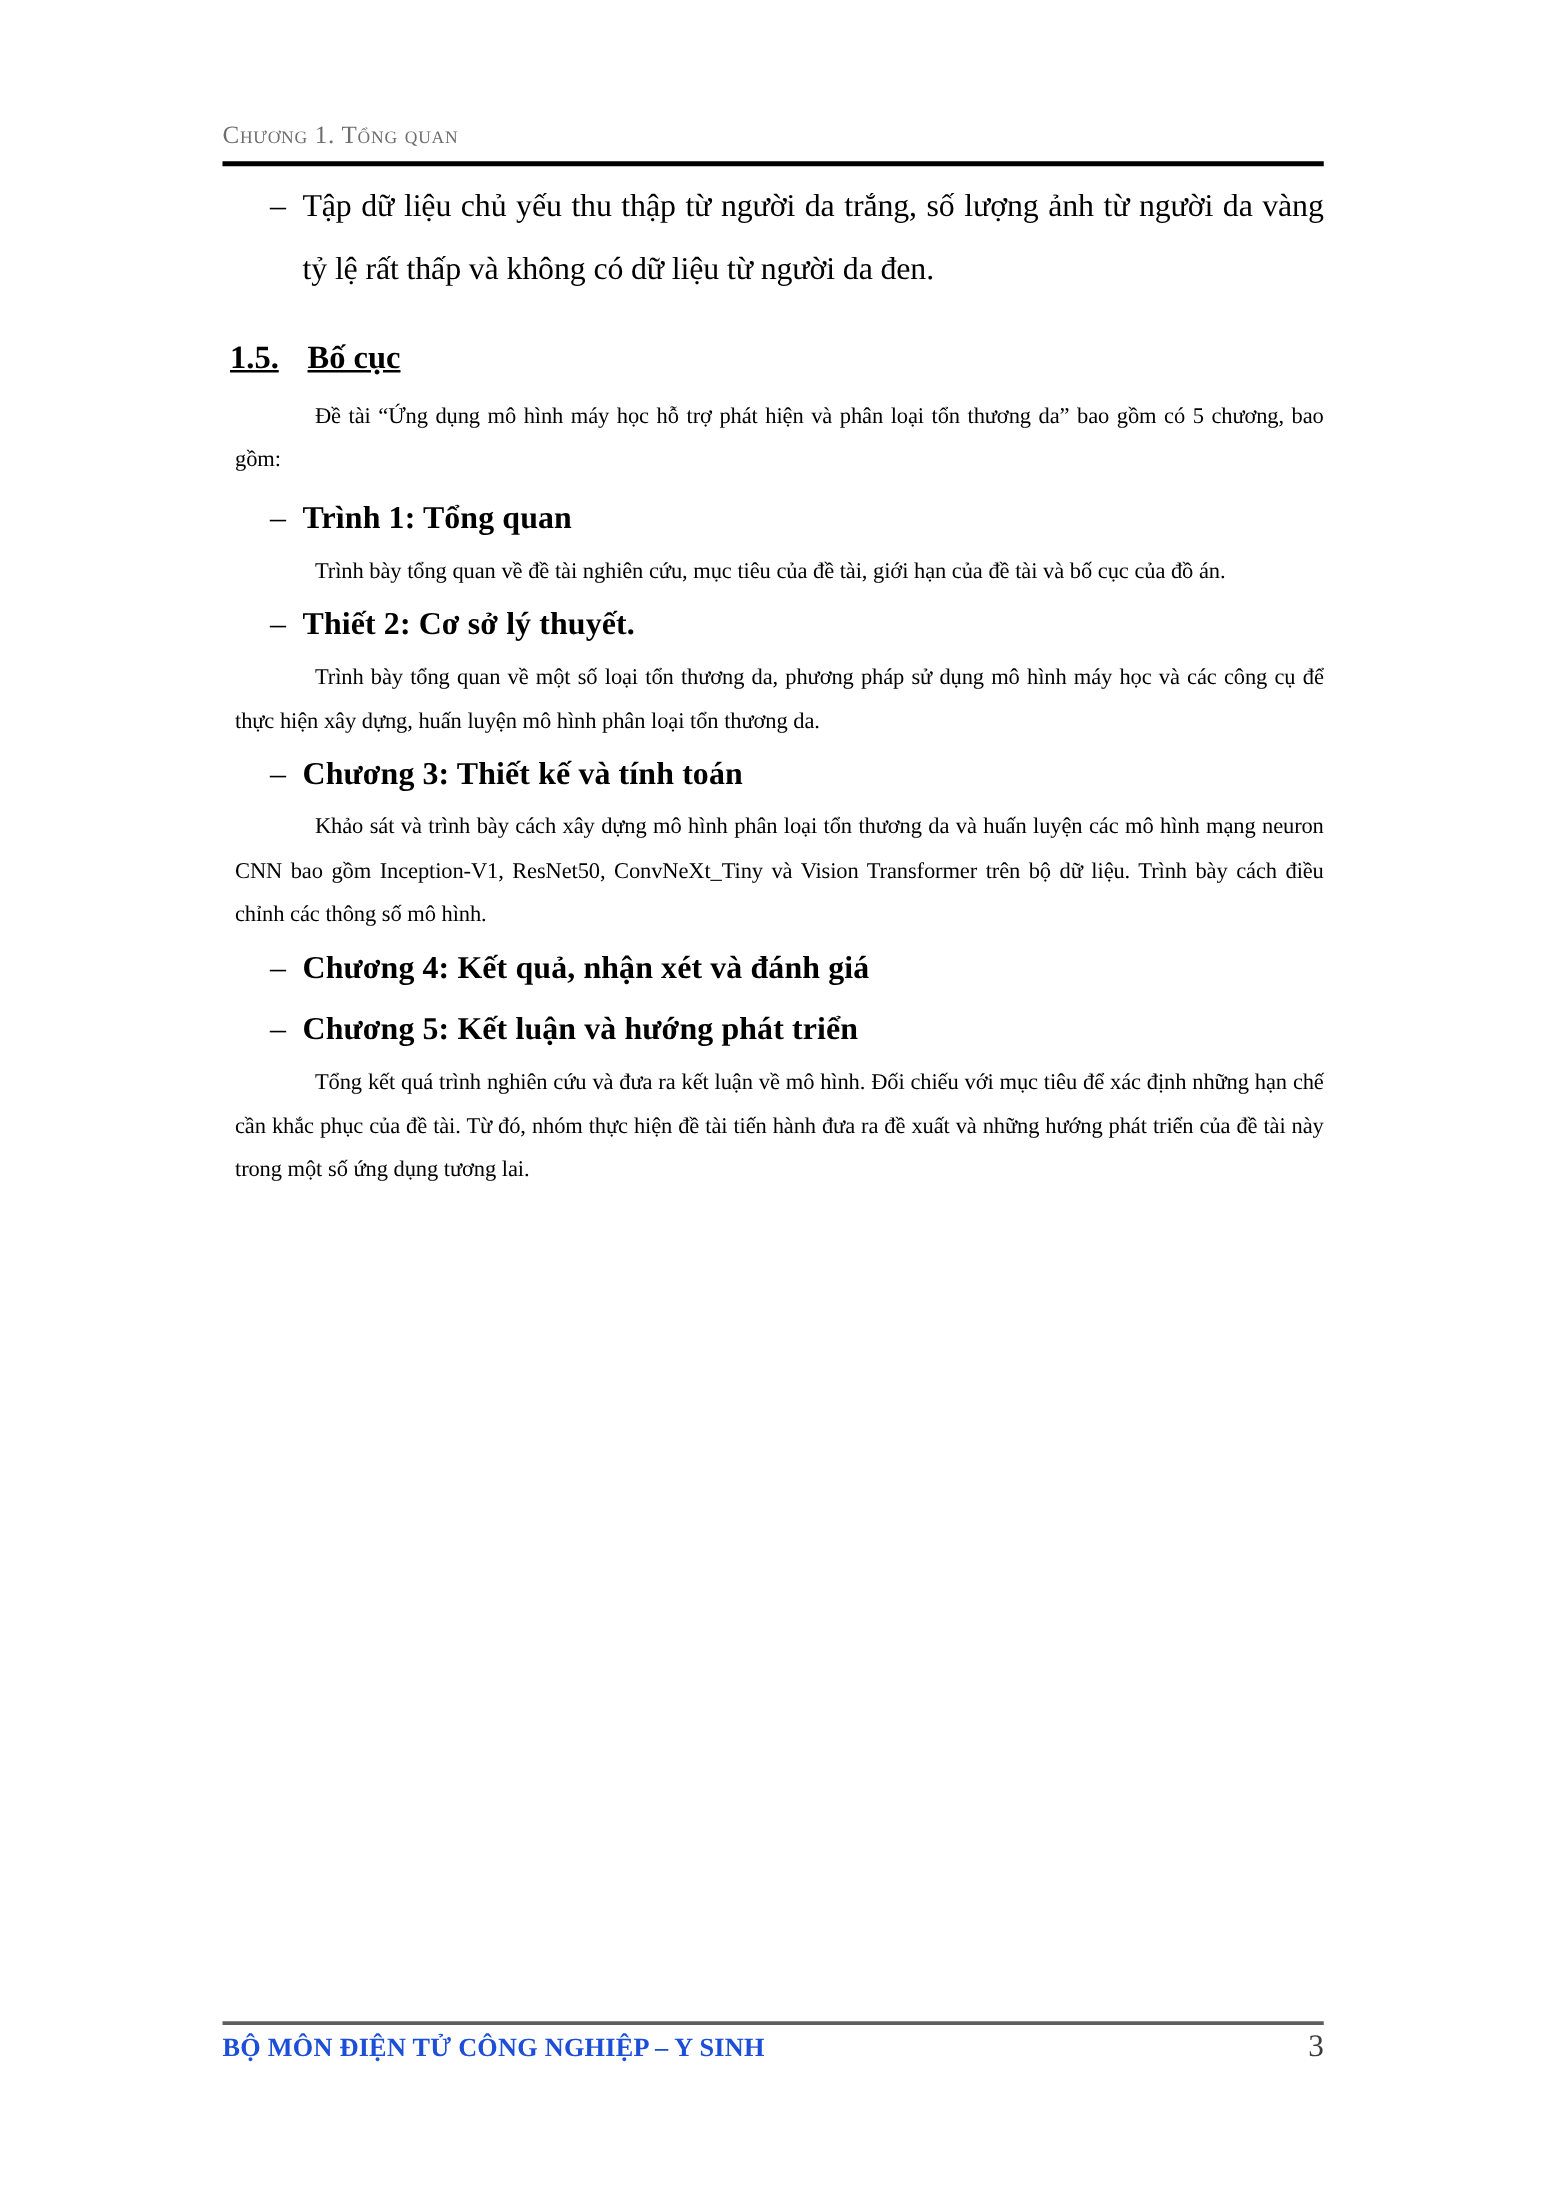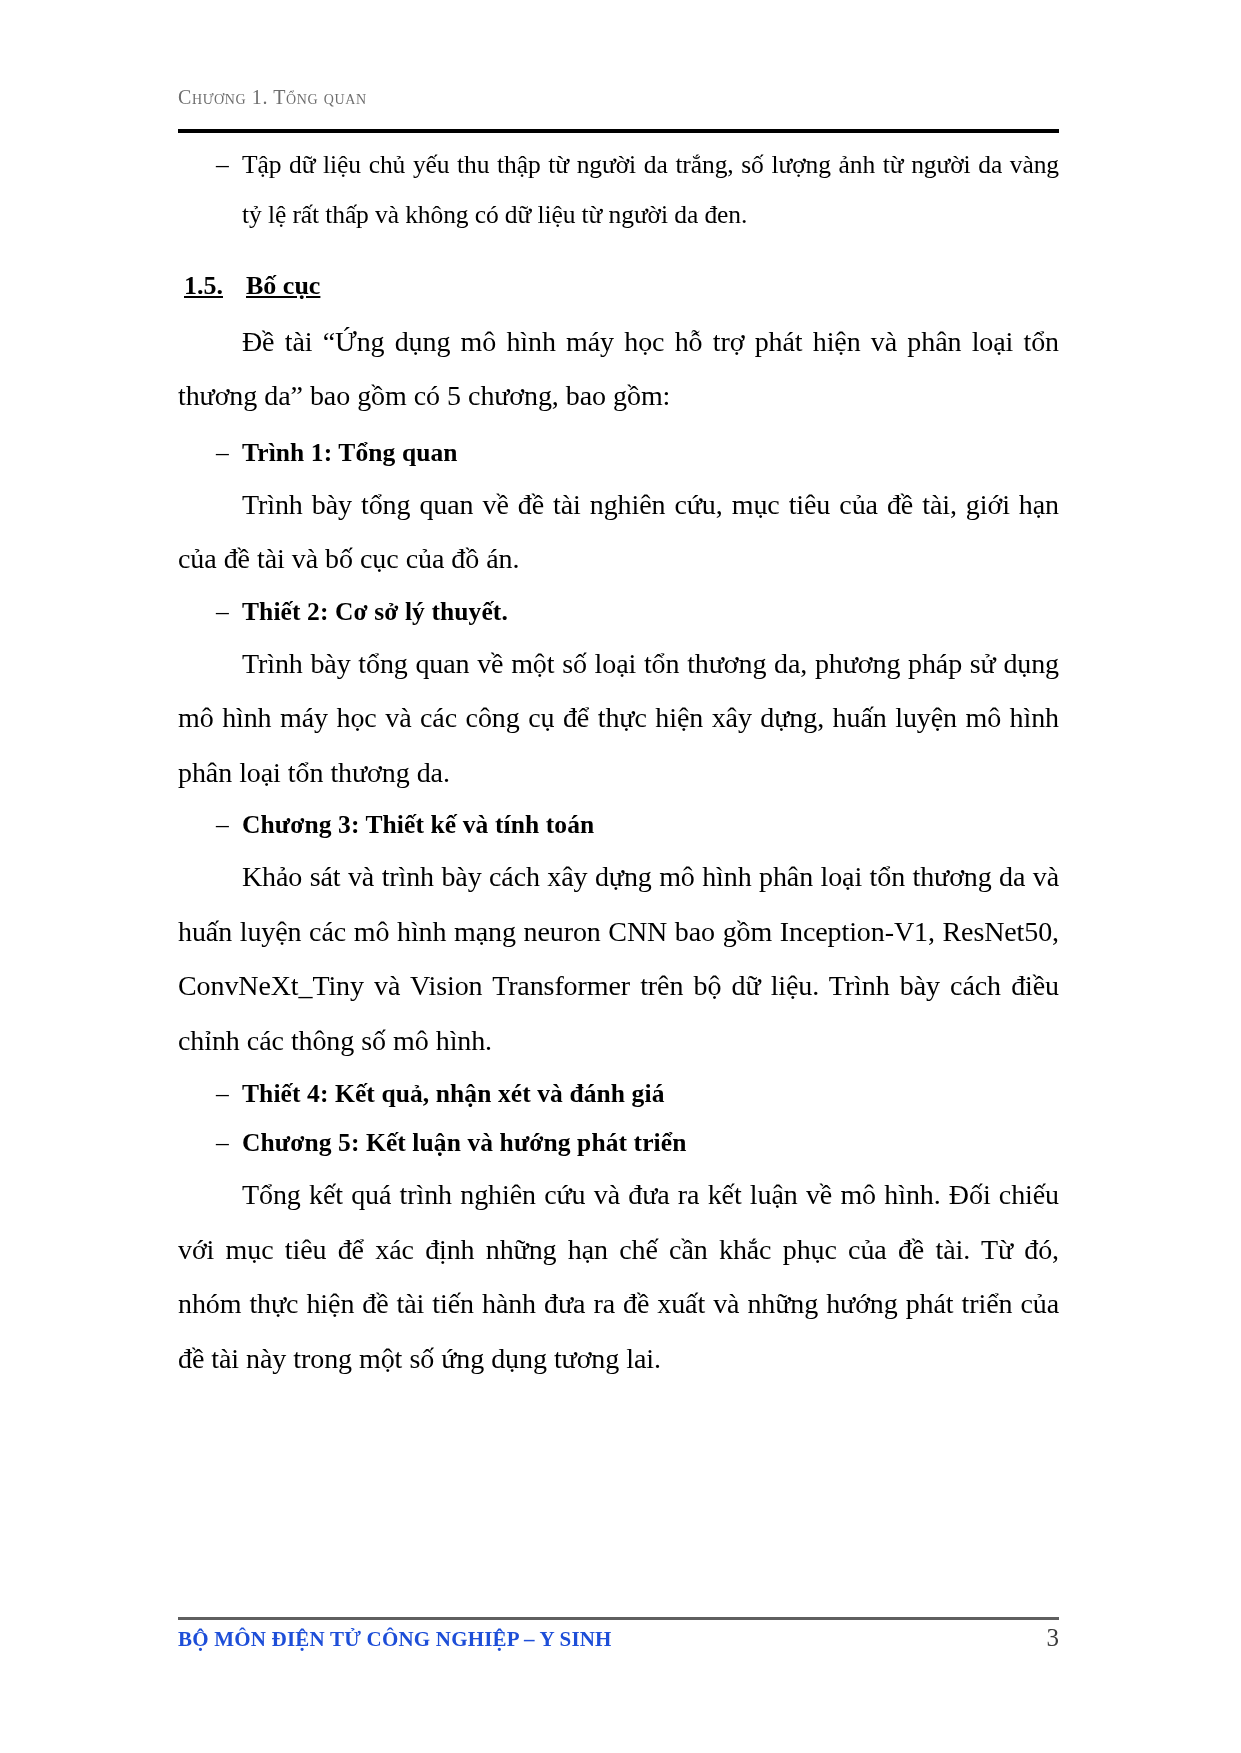--- a/index.html
+++ b/index.html
@@ -20,21 +20,21 @@
     left: 0; top: 0;
     width: 1241px;
     height: 1753px;
     box-sizing: border-box;
     padding: 0;
   }
   
   .header-zone {
     position: absolute;
     left: 178px;
-    top: 85px;
+    top: 96px;
     width: 881px;
   }
   .header-text {
     font-family: "Liberation Serif", "DejaVu Serif", serif;
     font-variant: small-caps;
     font-size: 20px;
     letter-spacing: 0.6px;
     color: #6e6e6e;
     white-space: nowrap;
     line-height: 1.2;
@@ -51,26 +51,27 @@
   .content {
     position: absolute;
     left: 178px;
     top: 140px;
     width: 881px;
   }
   p {
     margin: 0;
   }
   .body-para {
-    font-size: 28px;
+    font-size: 18px;
     line-height: 1.95;
     text-align: justify;
     text-indent: 64px;
     letter-spacing: -0.1px;
     word-spacing: 0.2px;
+    margin-left: 10px;
   }
   .bullet-row {
     display: flex;
     align-items: baseline;
     font-size: 25.5px;
     line-height: 1.95;
   }
   .bullet-row .dash {
     width: 26px;
     flex: 0 0 26px;
@@ -179,21 +180,21 @@
     <p class="body-para">Trình bày tổng quan về một số loại tổn thương da, phương pháp sử dụng mô hình máy học và các công cụ để thực hiện xây dựng, huấn luyện mô hình phân loại tổn thương da.</p>
 
     <div class="bullet-row bold-item">
       <span class="dash">–</span>
       <span class="bullet-text">Chương 3: Thiết kế và tính toán</span>
     </div>
     <p class="body-para">Khảo sát và trình bày cách xây dựng mô hình phân loại tổn thương da và huấn luyện các mô hình mạng neuron CNN bao gồm Inception-V1, ResNet50, ConvNeXt_Tiny và Vision Transformer trên bộ dữ liệu. Trình bày cách điều chỉnh các thông số mô hình.</p>
 
     <div class="bullet-row bold-item">
       <span class="dash">–</span>
-      <span class="bullet-text">Thiết 4: Kết quả, nhận xét và đánh giá</span>
+      <span class="bullet-text">Chương 4: Kết quả, nhận xét và đánh giá</span>
     </div>
 
     <div class="bullet-row bold-item">
       <span class="dash">–</span>
       <span class="bullet-text">Chương 5: Kết luận và hướng phát triển</span>
     </div>
     <p class="body-para">Tổng kết quá trình nghiên cứu và đưa ra kết luận về mô hình. Đối chiếu với mục tiêu để xác định những hạn chế cần khắc phục của đề tài. Từ đó, nhóm thực hiện đề tài tiến hành đưa ra đề xuất và những hướng phát triển của đề tài này trong một số ứng dụng tương lai.</p>
 
   </div>
 

